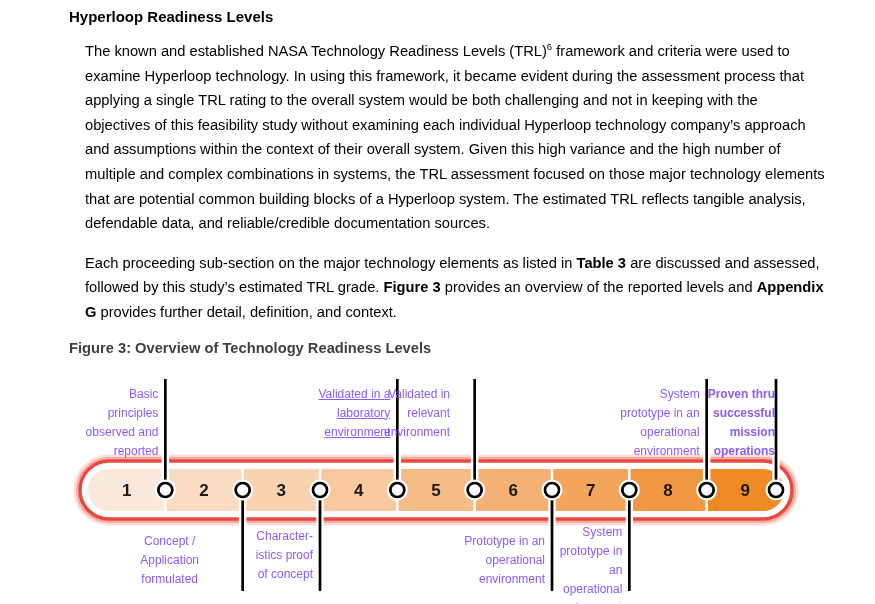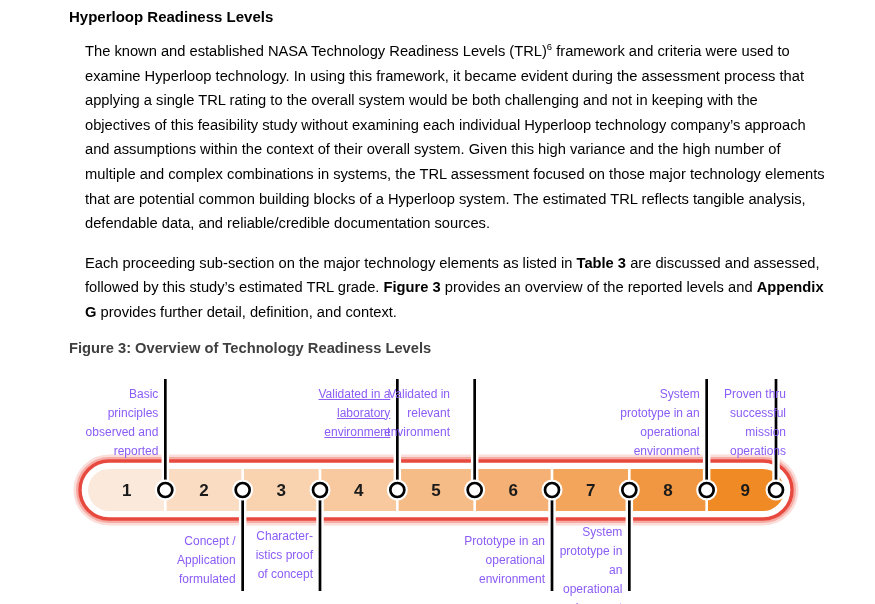--- a/index.html
+++ b/index.html
@@ -121,18 +121,18 @@
       <text x="364" y="125" text-anchor="middle" font-family="&quot;Liberation Sans&quot;, sans-serif" font-size="17" font-weight="bold" fill="#1a1a1a">5</text>
       <text x="441.3333333333333" y="125" text-anchor="middle" font-family="&quot;Liberation Sans&quot;, sans-serif" font-size="17" font-weight="bold" fill="#1a1a1a">6</text>
       <text x="518.6666666666666" y="125" text-anchor="middle" font-family="&quot;Liberation Sans&quot;, sans-serif" font-size="17" font-weight="bold" fill="#1a1a1a">7</text>
       <text x="596" y="125" text-anchor="middle" font-family="&quot;Liberation Sans&quot;, sans-serif" font-size="17" font-weight="bold" fill="#1a1a1a">8</text>
       <text x="673.3333333333333" y="125" text-anchor="middle" font-family="&quot;Liberation Sans&quot;, sans-serif" font-size="17" font-weight="bold" fill="#1a1a1a">9</text>
     </svg>
     <div class="callout-label" style="right: 643.667px; top: 14px;">Basic<br>principles<br>observed and<br>reported</div>
     <div class="callout-label" style="right: 411.667px; top: 14px; text-decoration: underline;">Validated in a<br>laboratory<br>environment</div>
     <div class="callout-label" style="right: 352px; top: 14px;">Validated in<br>relevant<br>environment</div>
     <div class="callout-label" style="right: 102.333px; top: 14px;">System<br>prototype in an<br>operational<br>environment</div>
-    <div class="callout-label" style="right: 16px; top: 14px;">Proven thru<br>successful<br>mission<br>operations</div>
-    <div class="callout-label" style="right: 566.333px; top: 161px;">Concept /<br>Application<br>formulated</div>
+    <div class="callout-label" style="right: 27px; top: 14px; font-weight: bold;">Proven thru<br>successful<br>mission<br>operations</div>
+    <div class="callout-label" style="right: 566.333px; top: 161px; text-align: center;">Concept /<br>Application<br>formulated</div>
     <div class="callout-label" style="right: 489px; top: 156px;">Character-<br>istics proof<br>of concept</div>
     <div class="callout-label" style="right: 257px; top: 161px;">Prototype in an<br>operational<br>environment</div>
     <div class="callout-label" style="right: 179.667px; top: 152px;">System<br>prototype in<br>an<br>operational<br>environment</div>
   </div>
 
 </body></html>

